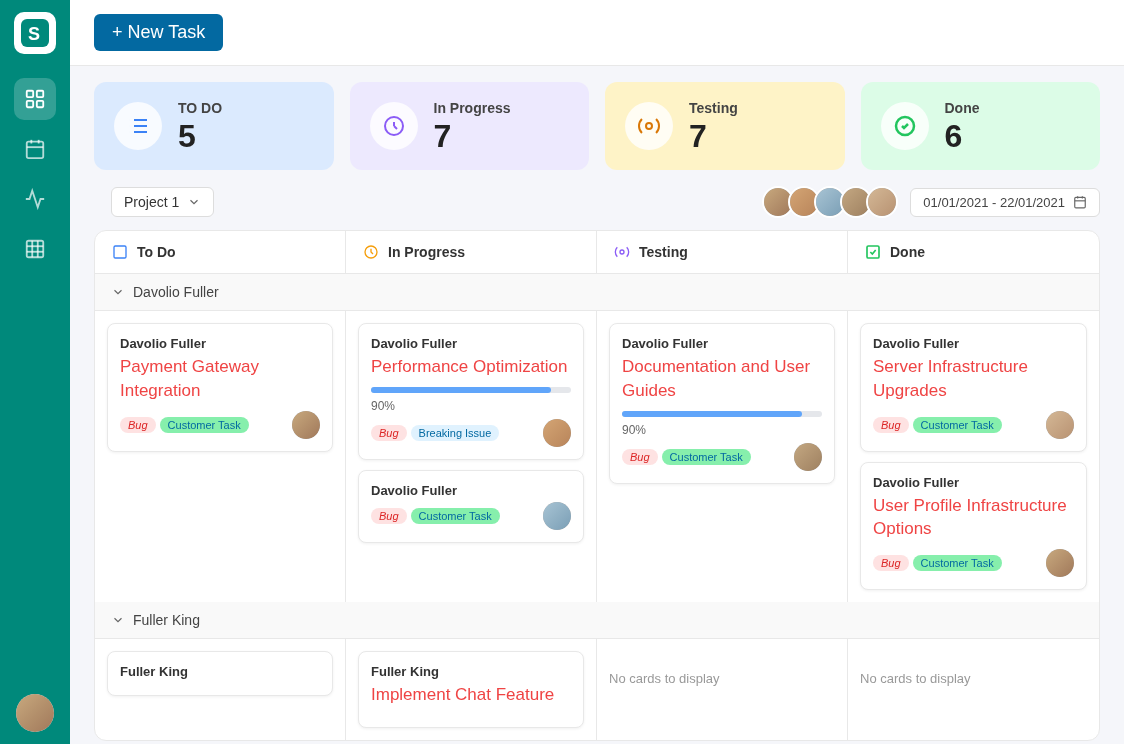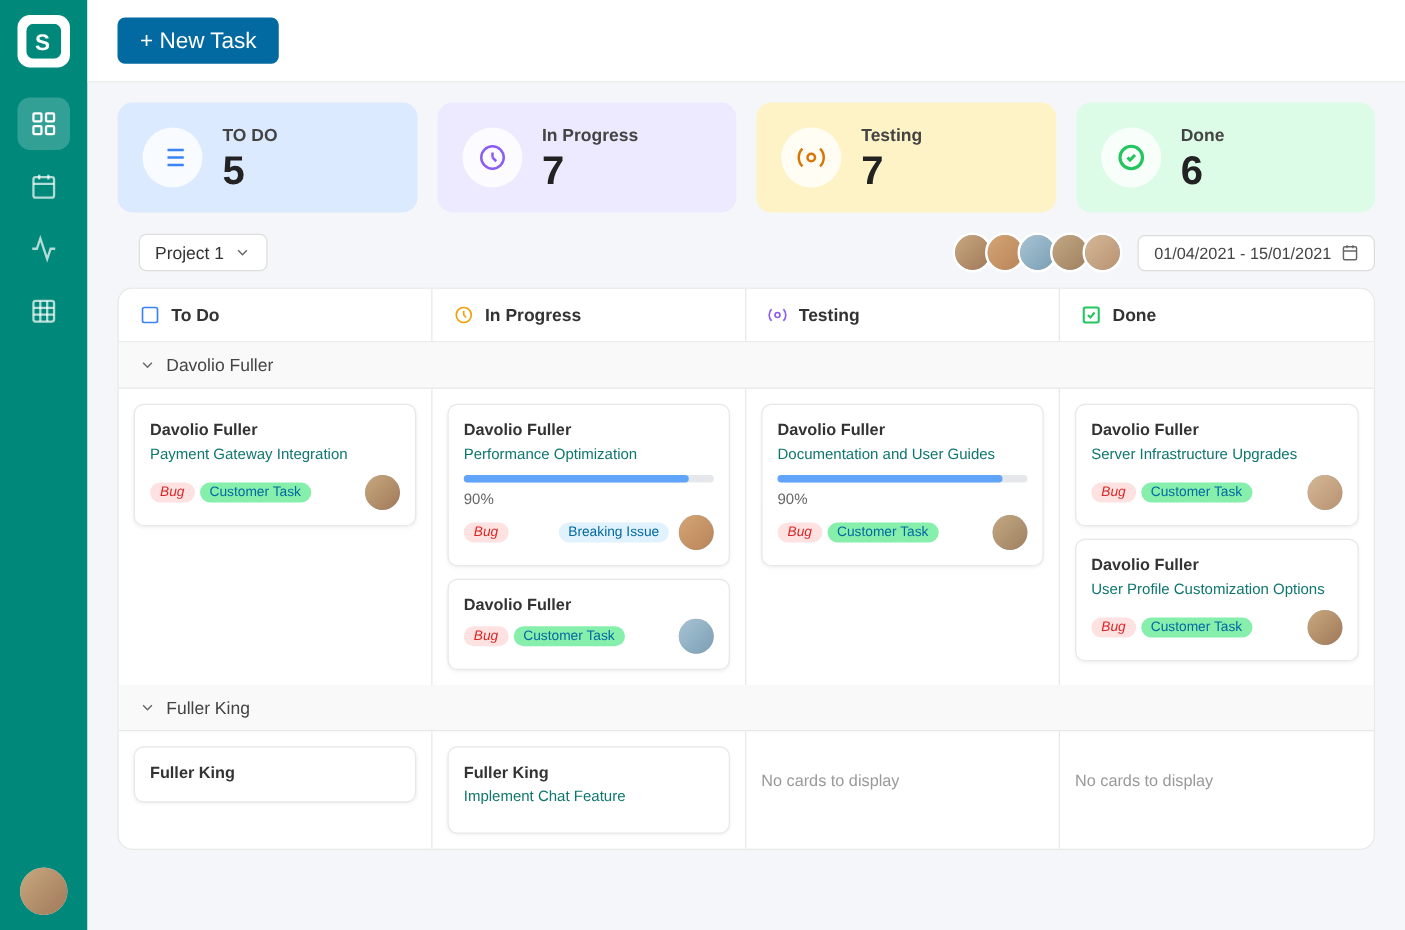--- a/index.html
+++ b/index.html
@@ -226,40 +226,40 @@
       padding: 12px;
       box-shadow: 0 1px 3px rgba(0,0,0,0.06);
     }
     .task-card-name {
       font-size: 13px;
       font-weight: 600;
       color: #333;
       margin-bottom: 4px;
     }
     .task-card-desc {
-      font-size: 12px;
-      color: #0f766e;
+      font-size: 17px;
+      color: #ef4444;
       margin-bottom: 8px;
       line-height: 1.4;
     }
     .task-card-footer {
       display: flex;
       align-items: center;
       justify-content: space-between;
     }
     .tags { display: flex; gap: 4px; flex-wrap: wrap; }
     .tag {
       font-size: 11px;
       padding: 2px 8px;
       border-radius: 12px;
       font-weight: 500;
     }
     .tag.bug { background: #fee2e2; color: #dc2626; font-style: italic; }
     .tag.customer { background: #86efac; color: #0369a1; }
-    .tag.breaking { background: #e0f2fe; color: #0369a1; margin-left: 36px; }
+    .tag.breaking { background: #e0f2fe; color: #0369a1; }
     .card-avatar {
       width: 28px; height: 28px;
       border-radius: 50%;
       background: #aaa;
       overflow: hidden;
       flex-shrink: 0;
     }
     .progress-bar-wrap {
       background: #e5e7eb;
       border-radius: 4px;
@@ -431,21 +431,21 @@
             <div class="face face-3"></div>
           </div>
         <div class="av">
             <div class="face face-4"></div>
           </div>
         <div class="av">
             <div class="face face-5"></div>
           </div>
       </div>
       <div class="date-range">
-        <span>01/04/2021 - 15/01/2021</span>
+        <span>01/01/2021 - 22/01/2021</span>
         <svg width="14" height="14" viewBox="0 0 24 24" fill="none" stroke="#666" stroke-width="2">
           <rect x="3" y="4" width="18" height="18" rx="2"></rect>
           <line x1="16" y1="2" x2="16" y2="6"></line>
           <line x1="8" y1="2" x2="8" y2="6"></line>
           <line x1="3" y1="10" x2="21" y2="10"></line>
         </svg>
       </div>
     </div>
   </div>
 
@@ -575,21 +575,21 @@
                 <span class="tag bug">Bug</span>
                 <span class="tag customer">Customer Task</span>
               </div>
               <div class="card-avatar">
                   <div class="face face-5"></div>
                 </div>
             </div>
           </div>
           <div class="task-card">
             <div class="task-card-name">Davolio Fuller</div>
-            <div class="task-card-desc">User Profile Customization Options</div>
+            <div class="task-card-desc">User Profile Infrastructure Options</div>
             <div class="task-card-footer">
               <div class="tags">
                 <span class="tag bug">Bug</span>
                 <span class="tag customer">Customer Task</span>
               </div>
               <div class="card-avatar">
                   <div class="face face-1"></div>
                 </div>
             </div>
           </div>

